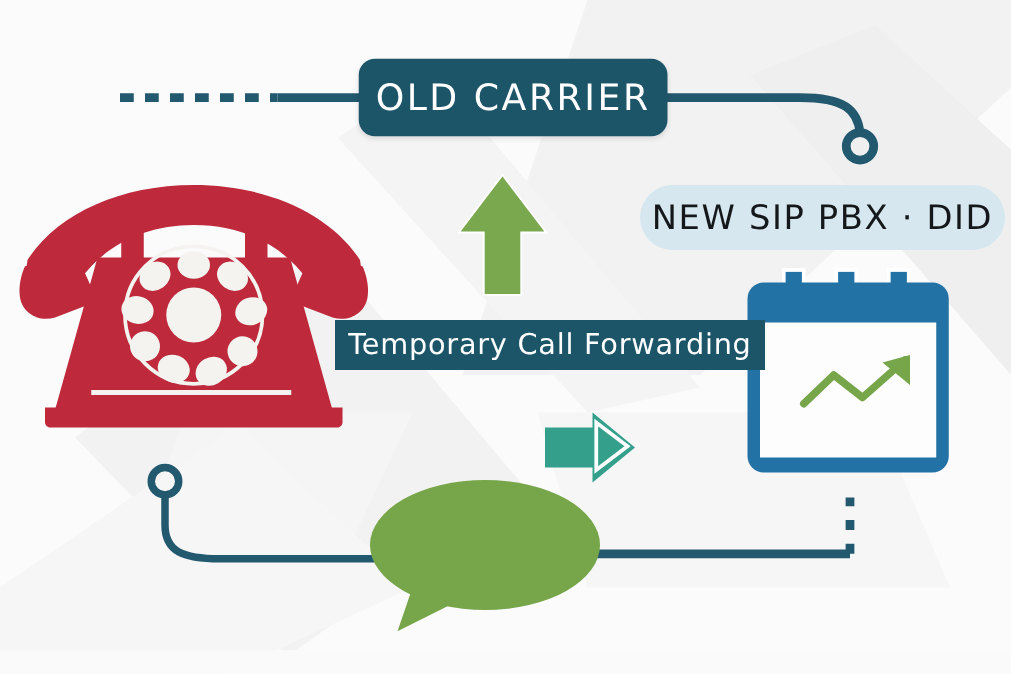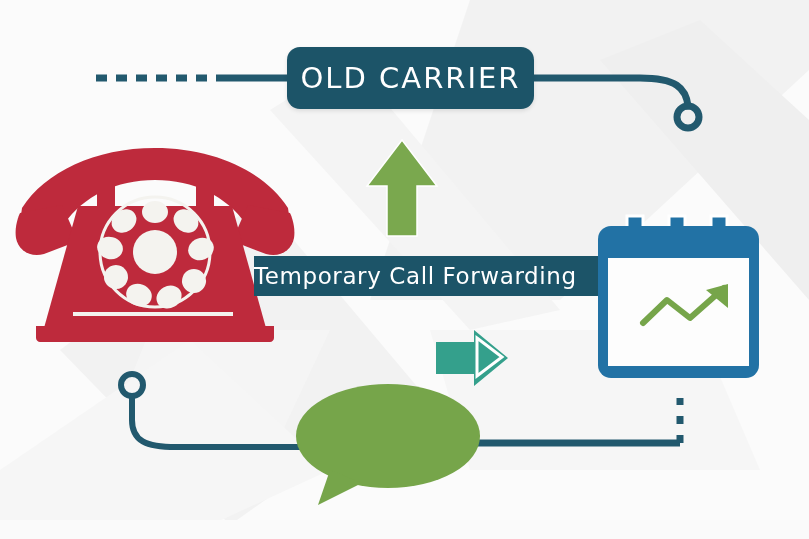--- a/index.html
+++ b/index.html
@@ -69,26 +69,26 @@
   #new-sip-badge .badge-text {
     color: #15181a;
     font-size: 27px;
     font-weight: 400;
     letter-spacing: 1.3px;
     font-family: "DejaVu Sans", sans-serif;
   }
 
   
   #forwarding-bar {
-    left: 254px;
+    left: 268px;
     top: 256px;
     width: 344px;
     height: 40px;
     background: #1c5468;
-    justify-content: flex-start;
+    justify-content: center;
   }
   #forwarding-bar .badge-text {
     color: #ffffff;
     font-size: 23px;
     letter-spacing: 0.6px;
     font-family: "DejaVu Sans", sans-serif;
   }
 
   
   #today-bubble {
@@ -221,19 +221,22 @@
     <g>
       <polygon points="436,342 474,342 474,330 508,358 474,386 474,374 436,374" fill="#34a08c"></polygon>
       <polygon points="477,338 502,357 477,376" fill="none" stroke="#ffffff" stroke-width="3"></polygon>
     </g>
   </svg>
 
   <div class="badge" id="old-carrier-badge">
     <span class="badge-text">OLD CARRIER</span>
   </div>
 
+  <div class="badge" id="new-sip-badge">
+    <span class="badge-text">NEW SIP PBX · DID</span>
+  </div>
 
   <div class="badge" id="forwarding-bar">
     <span class="badge-text">Temporary Call Forwarding</span>
   </div>
 
 
 </div>
 
 </body></html>

